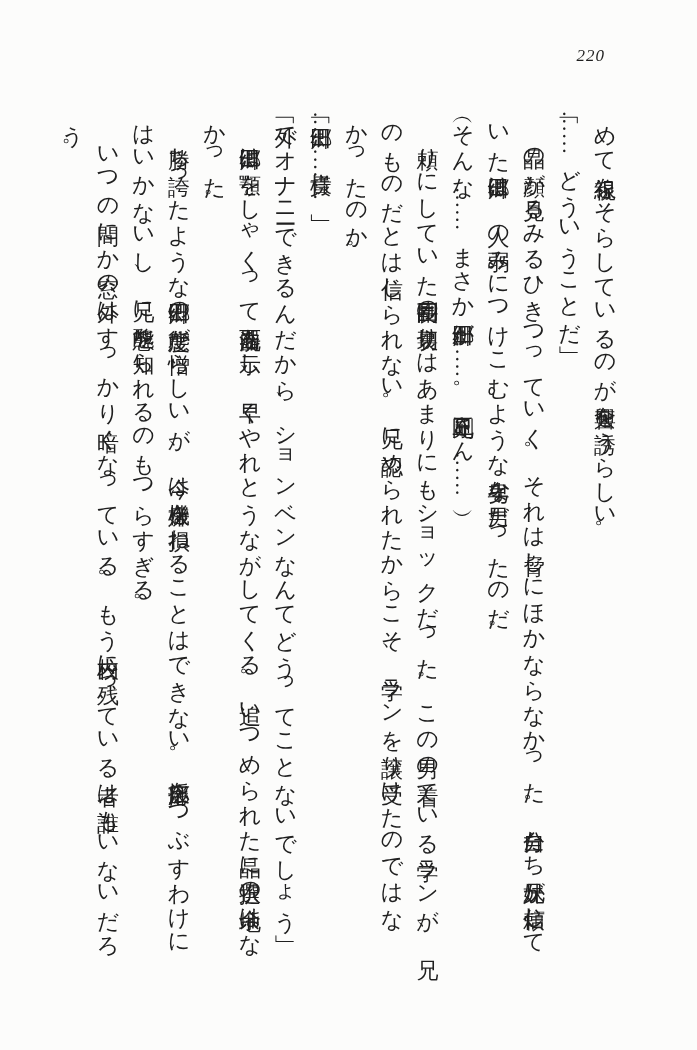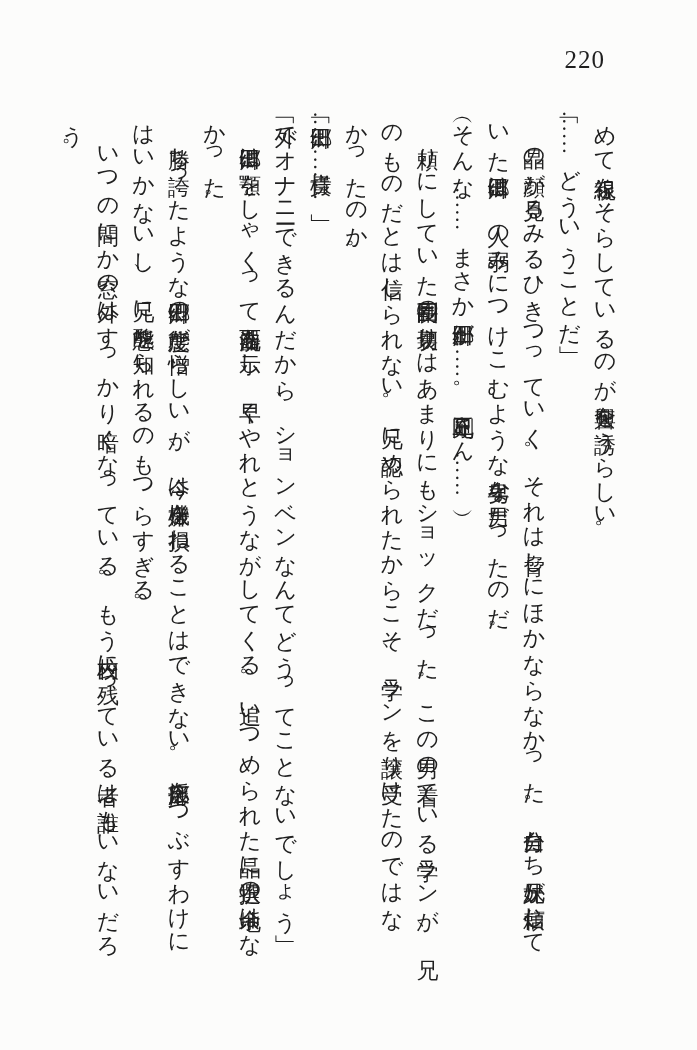--- a/index.html
+++ b/index.html
@@ -20,21 +20,22 @@
   .page {
     position: relative;
     width: 697px;
     height: 1050px;
     background: var(--paper);
   }
   .folio {
     position: absolute;
     top: 46px;
     right: 92px;
-    font-size: 25px;
+    font-size: 17px;
+    font-style: italic;
     letter-spacing: 1px;
     color: var(--ink);
   }
   .text-block {
     position: absolute;
     top: 110px;
     right: 74px;
     height: 852px;
     width: 580px;
     writing-mode: vertical-rl;

